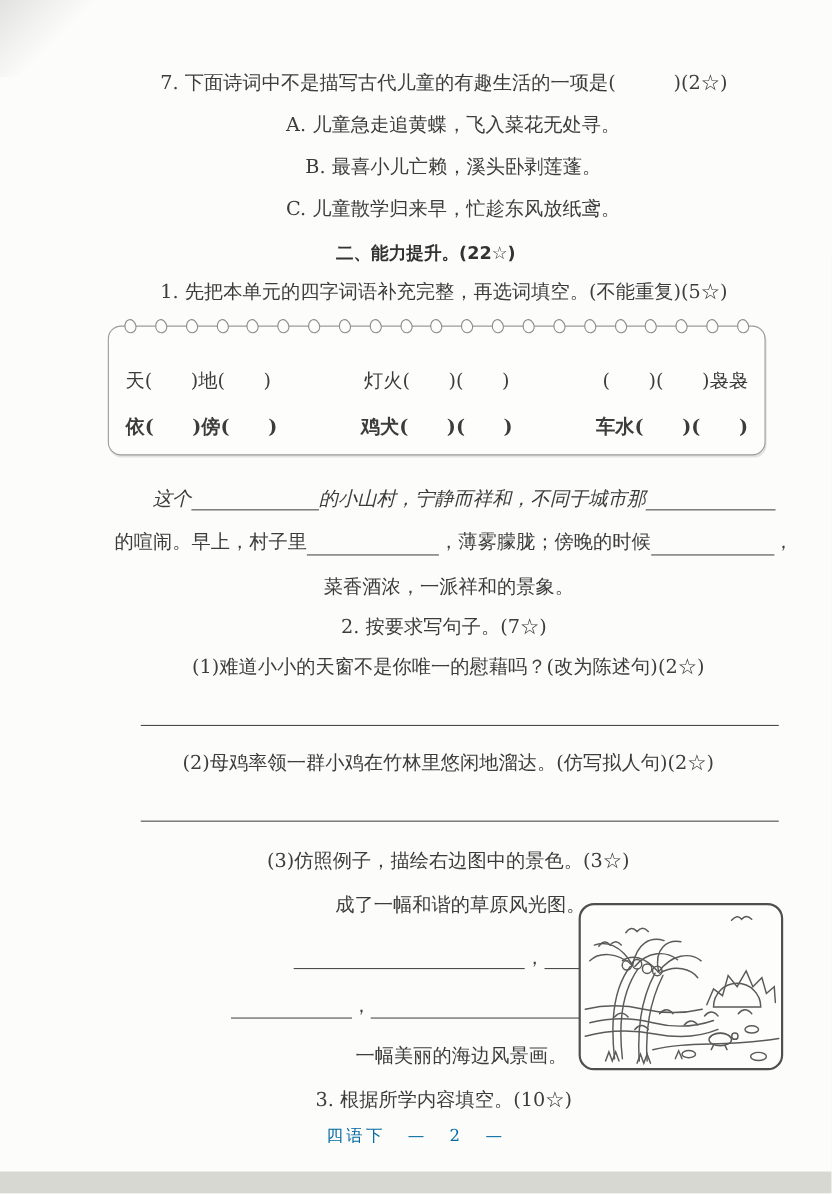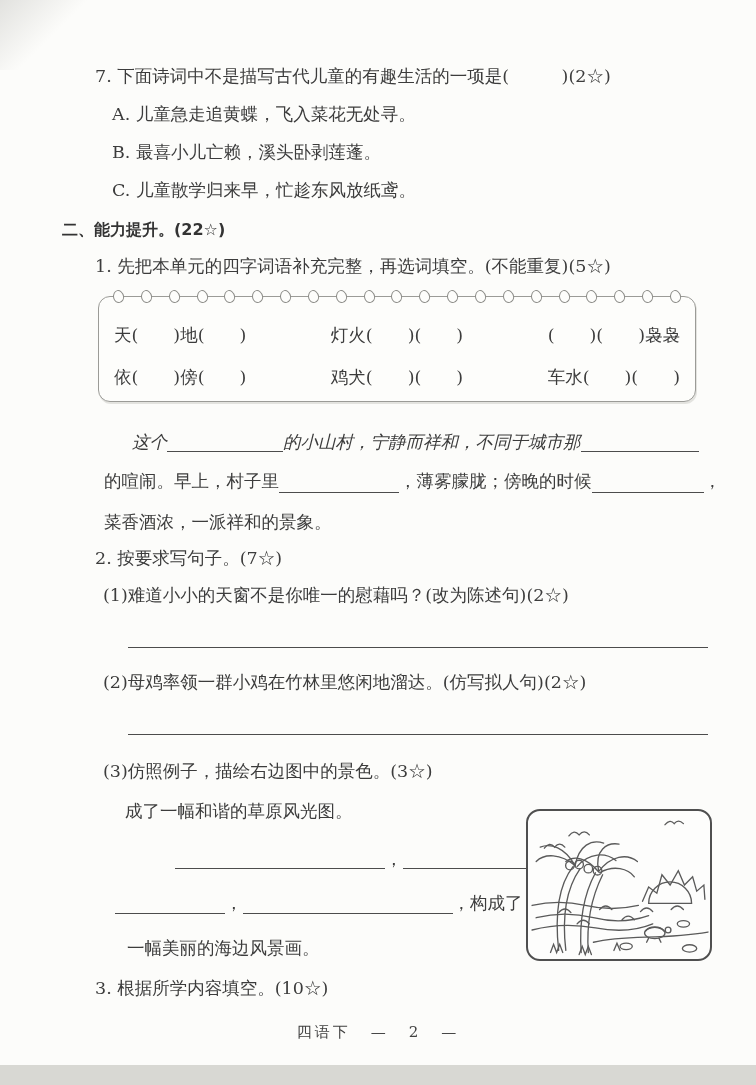--- a/index.html
+++ b/index.html
@@ -3,56 +3,56 @@
 <meta charset="utf-8">
 <style>
   html,body{margin:0;padding:0;}
   body{background:#eeeeeb;font-family:"DejaVu Serif",serif;}
   .page{position:relative;width:756px;height:1085px;background:#fcfcfa;overflow:hidden;color:#3c3c3c;}
   .corner-shade{position:absolute;left:0;top:0;width:90px;height:70px;
     background:linear-gradient(135deg,#dddddad9 0%,rgba(250,250,248,0) 55%);}
   .bottom-strip{position:absolute;left:0;bottom:0;width:756px;height:20px;background:#d8d8d3;}
   .content{position:absolute;left:62px;top:66px;width:650px;font-size:17.5px;line-height:1.15;}
 
-  .line{white-space:nowrap;}
+  .line{white-space:nowrap;text-align:center;}
   .q-stem{margin-left:33px;}
   .option{margin-left:50px;margin-top:18px;}
   .sec-header{margin-top:20px;font-family:"DejaVu Sans",sans-serif;font-weight:bold;font-size:16px;color:#333;}
   .item{margin-left:33px;margin-top:17px;}
   .sub{margin-left:41px;margin-top:17px;}
 
   
   .wordbox{position:relative;margin:20px 0 0 36px;width:566px;border:1.6px solid #9b9b97;
     border-radius:12px;padding:20px 15px 14px 15px;background:#fdfdfb;box-shadow:1px 2px 0 #e3e3df;}
   .rings{position:absolute;top:-7px;left:14px;right:14px;display:flex;justify-content:space-between;}
   .ring{width:9px;height:11px;border:1.6px solid #8d8d89;border-radius:50%/55% 55% 45% 45%;
     background:#fdfdfb;transform:rotate(-12deg);}
-  .wb-row{display:flex;justify-content:space-between;margin-top:8px;}
-  .wb-row + .wb-row{margin-top:22px;}
+  .wb-row{display:flex;justify-content:space-between;margin-top:20px;}
+  .wb-row + .wb-row{margin-top:22px;font-weight:bold;}
 
   
   .bl{display:inline-block;height:1.05em;border-bottom:1px solid #4c4c4c;vertical-align:bottom;}
   .ans-line{margin-left:66px;margin-top:40px;width:580px;border-bottom:1.2px solid #4c4c4c;height:2px;}
 
   .fill-first{margin-left:70px;margin-top:30px;font-style:italic;}
   .fill-cont{margin-left:42px;margin-top:20px;font-family:Liberation Mono, monospace;}
 
   .ex-region{position:relative;margin-top:0;}
   .ex-line1{margin-left:95px;margin-top:16px;}
   .ex-line2{margin-left:63px;margin-top:20px;}
   .ex-rowA{margin-left:113px;margin-top:28px;}
   .ex-rowB{margin-left:53px;margin-top:24px;}
   .ex-close{margin-left:65px;margin-top:24px;}
 
   .beach{position:absolute;right:0px;top:8px;width:182px;height:148px;border:2px solid #4f4f4f;
     border-radius:14px;background:#fdfdfc;}
   .beach svg{display:block;width:100%;height:100%;}
 
   .footer{position:absolute;left:0;top:1023px;width:756px;text-align:center;font-size:15px;
-    color:#404040;letter-spacing:3px;}
+    color:#0369a1;letter-spacing:3px;}
   .footer span{margin:0 10px;}
 </style>
 </head>
 <body>
 
 <div class="page">
   <div class="corner-shade"></div>
 
   <div class="content">
 

